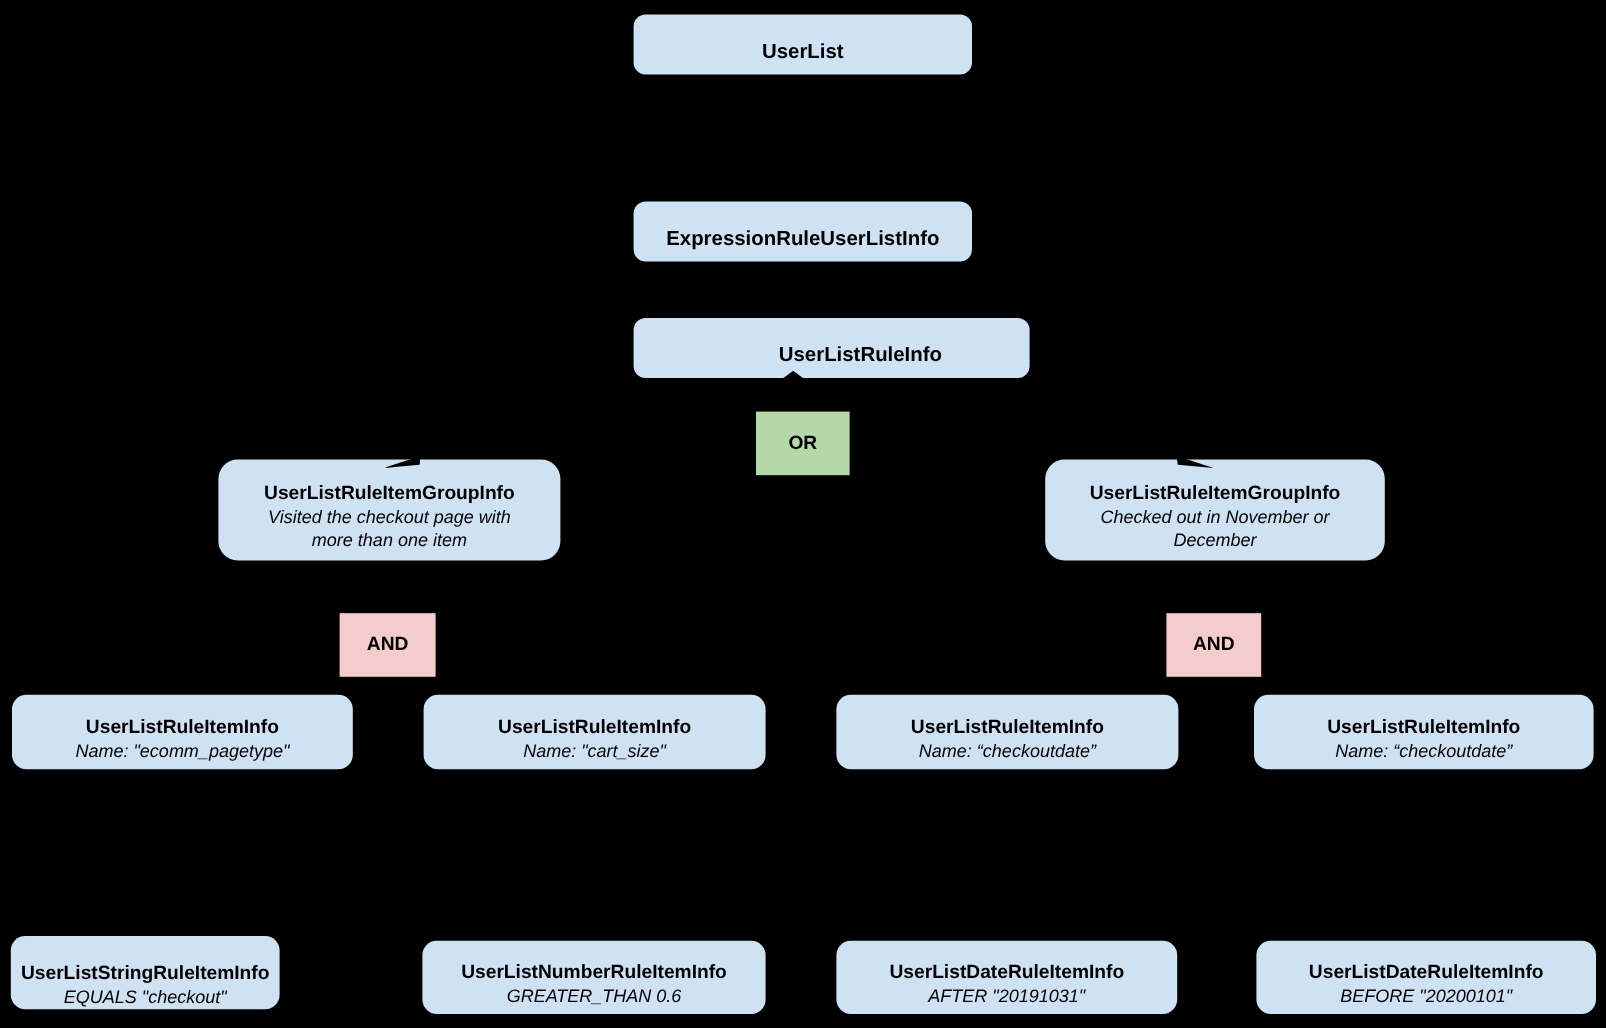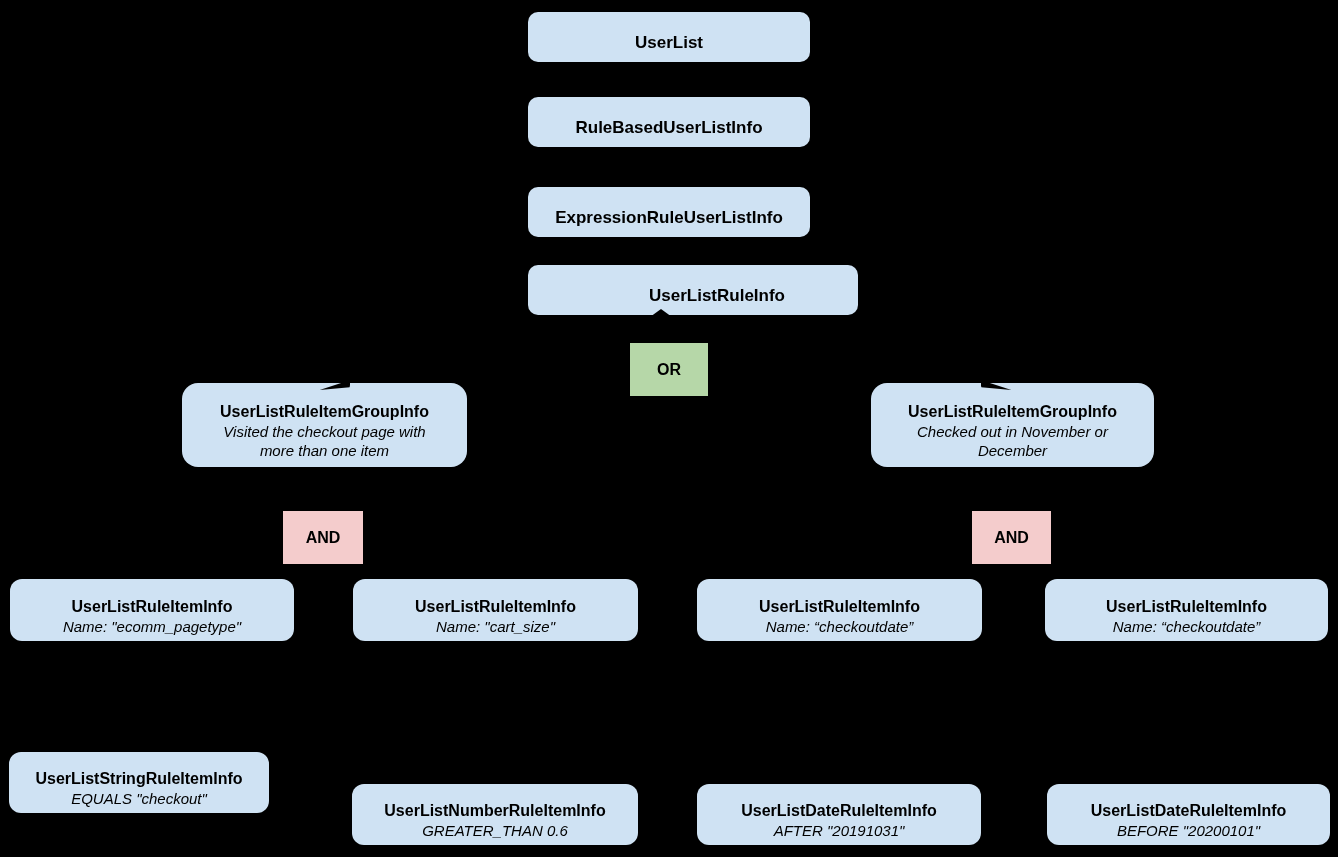--- a/index.html
+++ b/index.html
@@ -44,32 +44,32 @@
     font-weight: bold;
     font-size: 16px;
     color: var(--text);
   }
   .op.or  { background: var(--or-box); justify-content: center; }
   .op.and { background: var(--and-box); }
 
   
   #chain-0 { left: 528px; top: 12px;  width: 282px; height: 50px; }
   #chain-1 { left: 528px; top: 97px;  width: 282px; height: 50px; }
-  #chain-2 { left: 528px; top: 187px; width: 282px; height: 50px; }
+  #chain-2 { left: 528px; top: 168px; width: 282px; height: 50px; }
   #chain-3 { left: 528px; top: 265px; width: 282px; height: 50px; padding-left: 48px; }
   #or-box  { left: 630px; top: 343px; width: 78px;  height: 53px; }
   #group-0 { left: 182px; top: 383px; width: 285px; height: 84px; }
   #group-1 { left: 871px; top: 383px; width: 283px; height: 84px; }
   #and-0   { left: 283px; top: 511px; width: 80px;  height: 53px; }
   #and-1   { left: 972px; top: 511px; width: 79px;  height: 53px; }
   #ritem-0 { left: 10px;   top: 579px; width: 284px; height: 62px; }
   #ritem-1 { left: 353px;  top: 579px; width: 285px; height: 62px; }
   #ritem-2 { left: 697px;  top: 579px; width: 285px; height: 62px; }
   #ritem-3 { left: 1045px; top: 579px; width: 283px; height: 62px; }
-  #leaf-0  { left: 9px;    top: 752px; width: 260px; height: 61px; }
+  #leaf-0  { left: 9px;    top: 780px; width: 224px; height: 61px; justify-content: flex-end; }
   #leaf-1  { left: 352px;  top: 784px; width: 286px; height: 61px; }
   #leaf-2  { left: 697px;  top: 784px; width: 284px; height: 61px; }
   #leaf-3  { left: 1047px; top: 784px; width: 283px; height: 61px; }
 
   
   .arrowhead { position: absolute; background: #000; }
   .arrowhead.from-right { 
     top: -4px; left: 138px; width: 30px; height: 12px;
     clip-path: polygon(0 100%, 100% 0, 100% 60%);
     transform: rotate(4deg);
@@ -84,23 +84,20 @@
     clip-path: polygon(50% 0, 0 100%, 100% 100%);
   }
 </style>
 </head>
 <body>
 
 <div id="canvas">
 
   <div id="chain-0" class="node chain">
     <span class="title">UserList</span>
-  </div>
-  <div id="chain-1" class="node chain">
-    <span class="title">RuleBasedUserListInfo</span>
   </div>
   <div id="chain-2" class="node chain">
     <span class="title">ExpressionRuleUserListInfo</span>
   </div>
   <div id="chain-3" class="node chain">
     <span class="title">UserListRuleInfo</span>
     <span class="arrowhead up-notch"></span>
   </div>
 
   <div id="or-box" class="op or">

